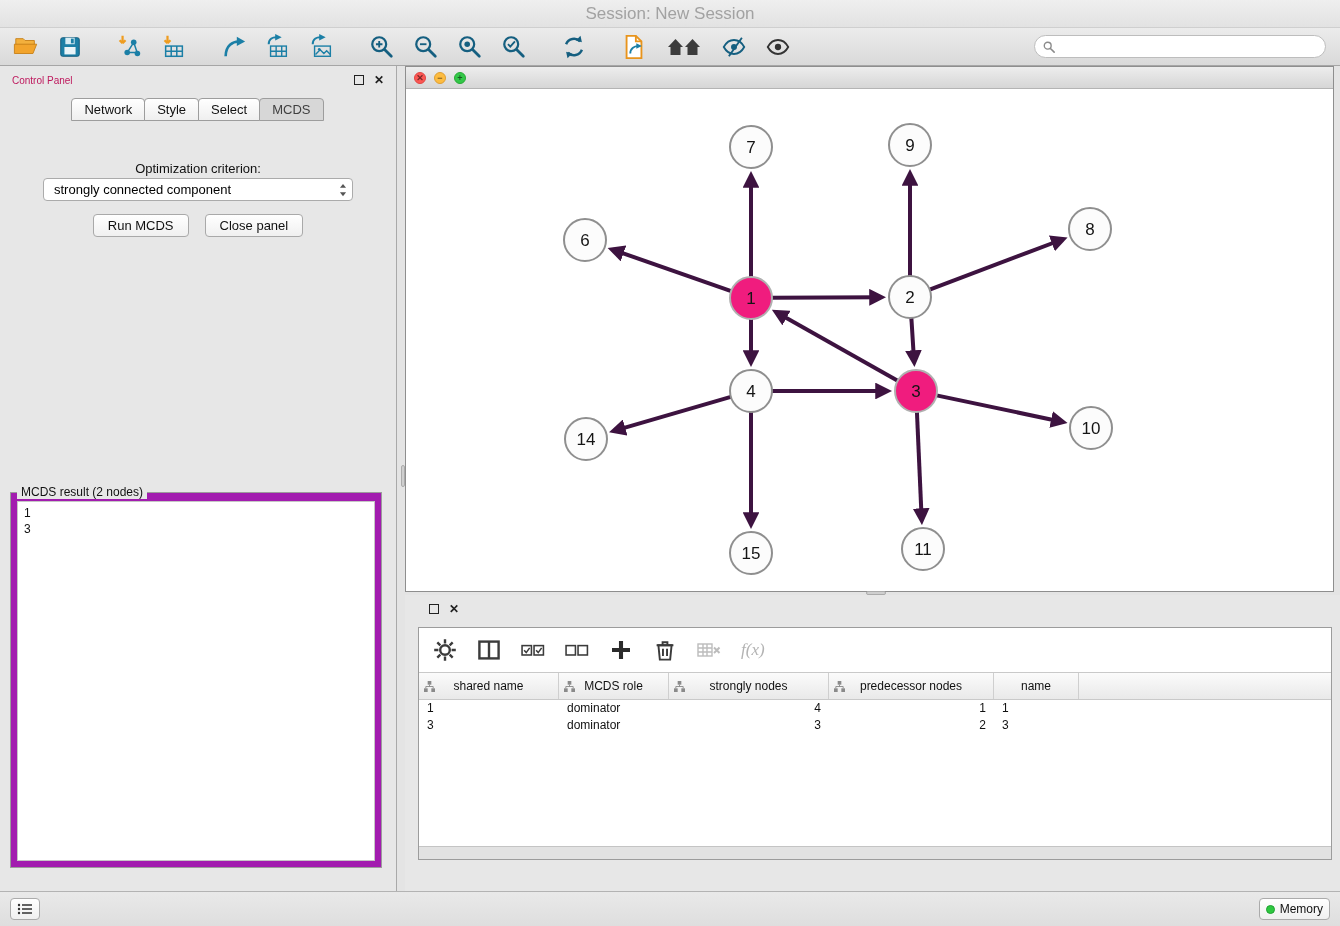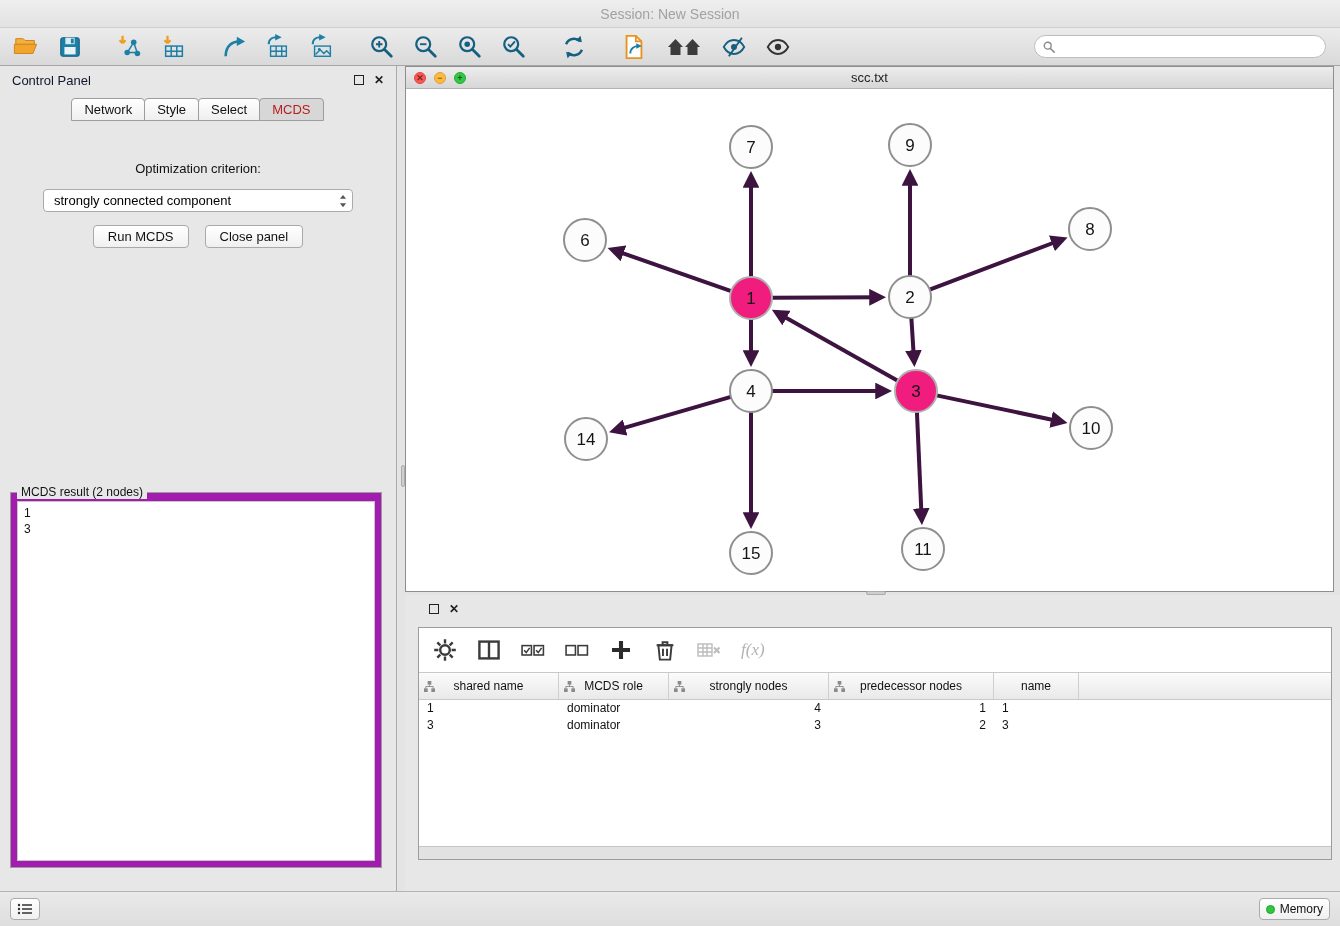--- a/index.html
+++ b/index.html
@@ -3,50 +3,50 @@
 <meta charset="utf-8">
 <style>
   * { margin:0; padding:0; box-sizing:border-box; }
   html,body { width:1340px; height:926px; font-family:"Liberation Sans", sans-serif; }
   body { background:#e4e4e4; position:relative; overflow:hidden; -webkit-font-smoothing:antialiased; }
 
   
   .titlebar { position:absolute; left:0; top:0; width:1340px; height:28px;
     background:linear-gradient(#efefef,#e2e2e2); border-bottom:1px solid #cfcfcf;
     display:flex; align-items:center; justify-content:center; }
-  .titlebar .title { font-size:14px; color:#a2a2a2; }
+  .titlebar .title { font-size:17px; color:#a2a2a2; }
 
   .toolbar { position:absolute; left:0; top:28px; width:1340px; height:38px;
     background:linear-gradient(#ececec,#d9d9d9); border-bottom:1px solid #a6a6a6;
     display:flex; align-items:center; padding:0 10px; }
   .tbtn { border:none; background:transparent; width:32px; height:32px; display:flex;
     align-items:center; justify-content:center; cursor:pointer; margin-right:12px; }
   .tbtn.wide { width:44px; }
   .tbtn svg { width:26px; height:26px; }
   .tbtn.wide svg { width:38px; height:24px; }
   .group-gap { margin-left:16px; }
   .spacer { flex:1; }
   .searchbox { width:292px; height:23px; background:#fff; border:1px solid #bdbdbd;
     border-radius:12px; display:flex; align-items:center; padding:0 8px; margin-right:4px; }
   .searchbox svg { width:12px; height:12px; margin-right:5px; flex:none; }
   .searchbox input { border:none; outline:none; flex:1; font-size:12px; background:transparent; }
 
   
   .control-panel { position:absolute; left:0; top:66px; width:397px; height:825px;
     background:#e7e7e7; border-right:1px solid #a9a9a9; }
   .panel-head { height:28px; display:flex; align-items:center; padding:0 12px; }
-  .panel-head .ptitle { font-size:13px; color:#0f172a; flex:1; }
+  .panel-head .ptitle { font-size:10px; color:#be185d; flex:1; }
   .winicon { font-size:12px; color:#222; margin-left:10px; cursor:pointer; line-height:1; }
   .winicon.square { width:10px; height:10px; border:1.5px solid #222; display:inline-block; }
   .cp-tabs { display:flex; justify-content:center; margin-top:4px; }
   .tab { border:1px solid #9d9d9d; background:linear-gradient(#ffffff,#efefef); color:#111;
     font-size:13px; padding:3px 12px; margin-left:-1px; cursor:pointer; border-radius:4px 4px 0 0; }
-  .tab.active { background:#d7d7d7; color:#b91c1c; }
+  .tab.active { background:#d7d7d7; color:#404040; }
   .opt-label { text-align:center; font-size:13px; color:#111; margin-top:40px; }
-  .dropdown { width:310px; height:23px; margin:13px auto 0; background:#fff;
+  .dropdown { width:310px; height:23px; margin:2px auto 0; background:#fff;
     border:1px solid #ababab; border-radius:4px; display:flex; align-items:center;
     padding:0 4px 0 10px; font-size:13px; cursor:pointer; }
   .dropdown .dval { flex:1; }
   .dropdown svg { width:10px; height:14px; flex:none; }
   .cp-buttons { display:flex; justify-content:center; gap:16px; margin-top:13px; }
   .btn { border:1px solid #a9a9a9; background:linear-gradient(#ffffff,#f0f0f0);
     border-radius:4px; font-size:13px; padding:3px 14px; cursor:pointer; color:#111; }
   .result-box { position:absolute; left:10px; right:14px; top:426px; bottom:23px;
     border:1px solid #9c9c9c; background:#a21caf; }
   .result-legend { position:absolute; top:-8px; left:6px; background:#e7e7e7;
@@ -289,21 +289,20 @@
   </div>
 </div>
 
 <div class="netwin">
   <div class="net-titlebar">
     <div class="traffic">
       <span class="light red">✕</span>
       <span class="light yellow">−</span>
       <span class="light green">+</span>
     </div>
-    <span class="net-title">scc.txt</span>
   </div>
   <div class="net-canvas">
     <svg id="graph-svg" viewBox="0 0 927 502">
       <defs>
         <marker id="arrow" viewBox="0 0 10 10" refX="7" refY="5" markerWidth="4.2" markerHeight="4.2" orient="auto">
           <path d="M0 0 L10 5 L0 10 z" fill="#3d1340"></path>
         </marker>
       </defs>
     <line x1="345" y1="188" x2="345" y2="87" stroke="#3d1340" stroke-width="4" marker-end="url(#arrow)"></line>
         <line x1="325.1752536154717" y1="202.07328138371903" x2="206.37703072149142" y2="160.56546856534038" stroke="#3d1340" stroke-width="4" marker-end="url(#arrow)"></line>

